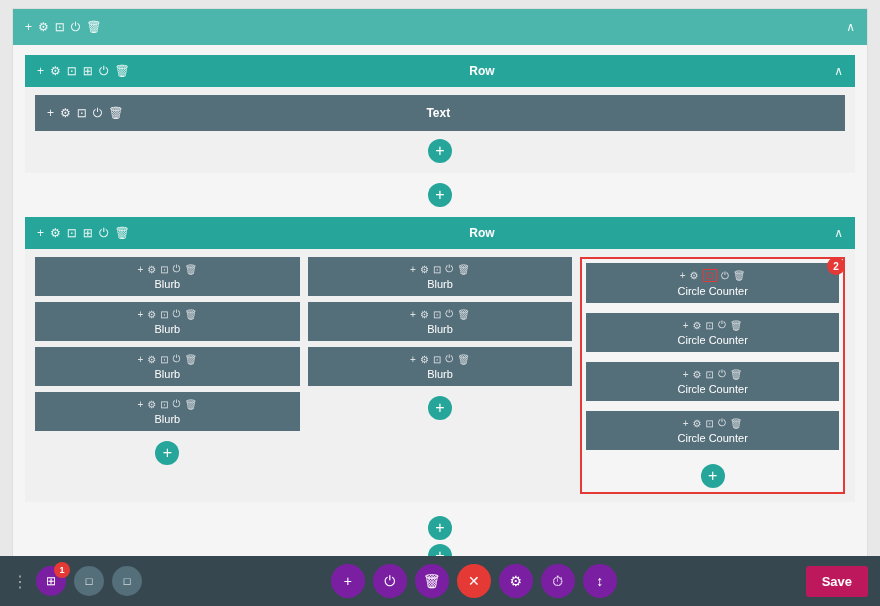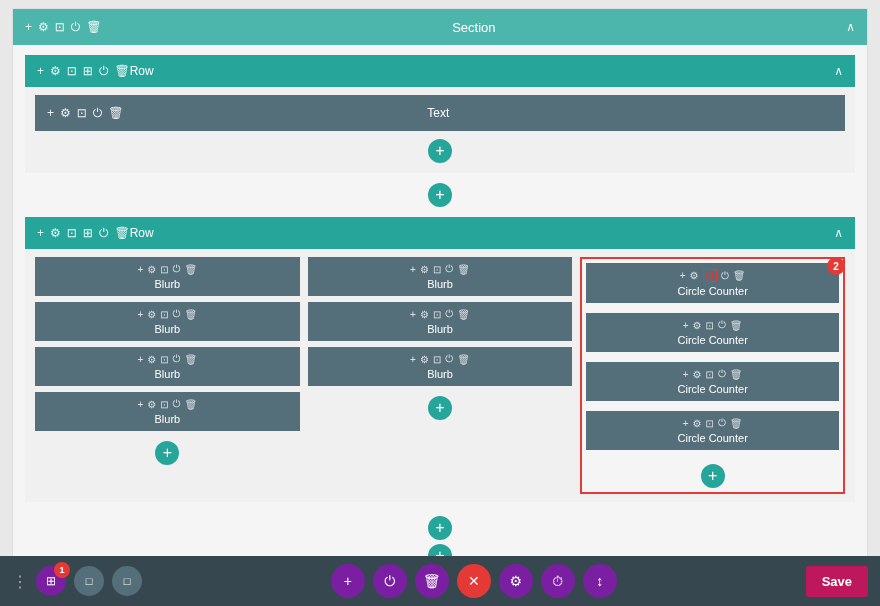--- a/index.html
+++ b/index.html
@@ -80,22 +80,23 @@
       display: flex;
       align-items: center;
       justify-content: space-between;
       padding: 5px 12px;
       height: 32px;
     }
 
     .row-header .title {
       color: white;
       font-size: 12px;
-      font-weight: 400;
+      font-weight: 700;
       flex: 1;
+      text-align: center;
     }
 
     .row-content {
       padding: 8px 10px;
       background: #f0f0f0;
       display: flex;
       flex-direction: column;
       gap: 6px;
     }
 
@@ -106,21 +107,21 @@
       align-items: center;
       justify-content: space-between;
       padding: 5px 12px;
       height: 36px;
       width: 100%;
     }
 
     .text-module .module-title {
       color: white;
       font-size: 12px;
-      font-weight: 400;
+      font-weight: 700;
       flex: 1;
       text-align: center;
     }
 
     
     .add-btn-row {
       display: flex;
       justify-content: center;
       margin: 2px 0;
     }
@@ -322,21 +323,20 @@
 
   <div class="section-block">
     <div class="section-header">
       <div class="header-icons">
         <span class="header-icon">+</span>
         <span class="header-icon">⚙</span>
         <span class="header-icon">⊡</span>
         <span class="header-icon">⏻</span>
         <span class="header-icon">🗑</span>
       </div>
-      <span class="title">Section</span>
       <span class="header-icon">∧</span>
     </div>
 
     <div class="section-content">
 
       <div class="row-block">
         <div class="row-header">
           <div class="header-icons">
             <span class="header-icon">+</span>
             <span class="header-icon">⚙</span>

